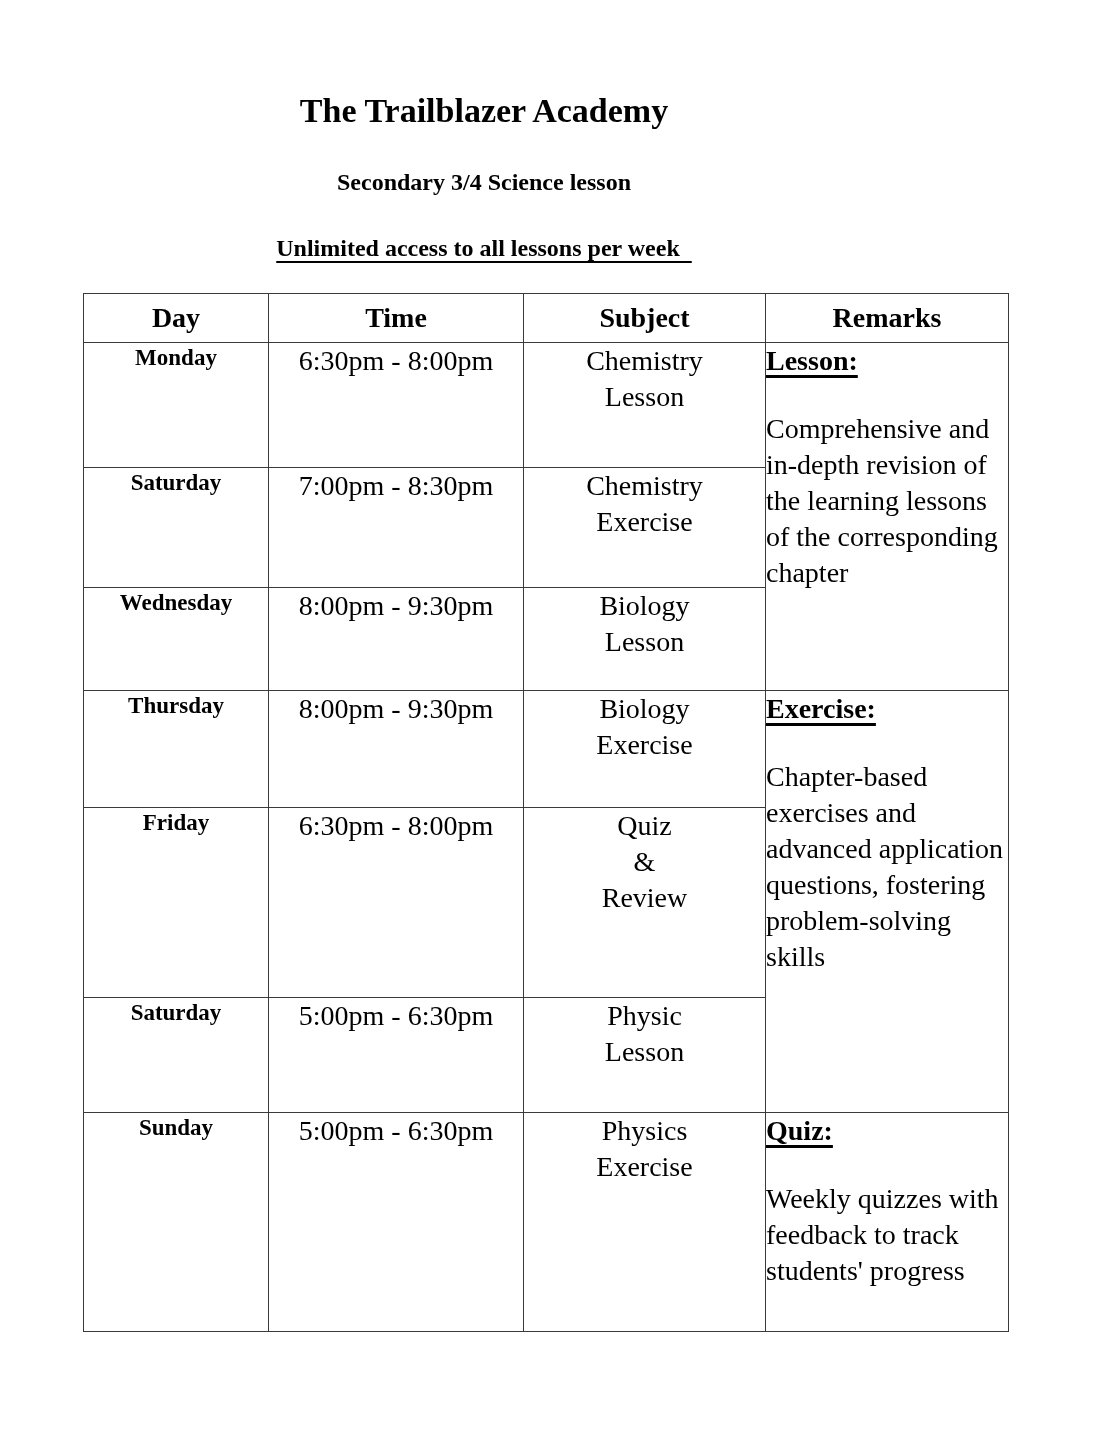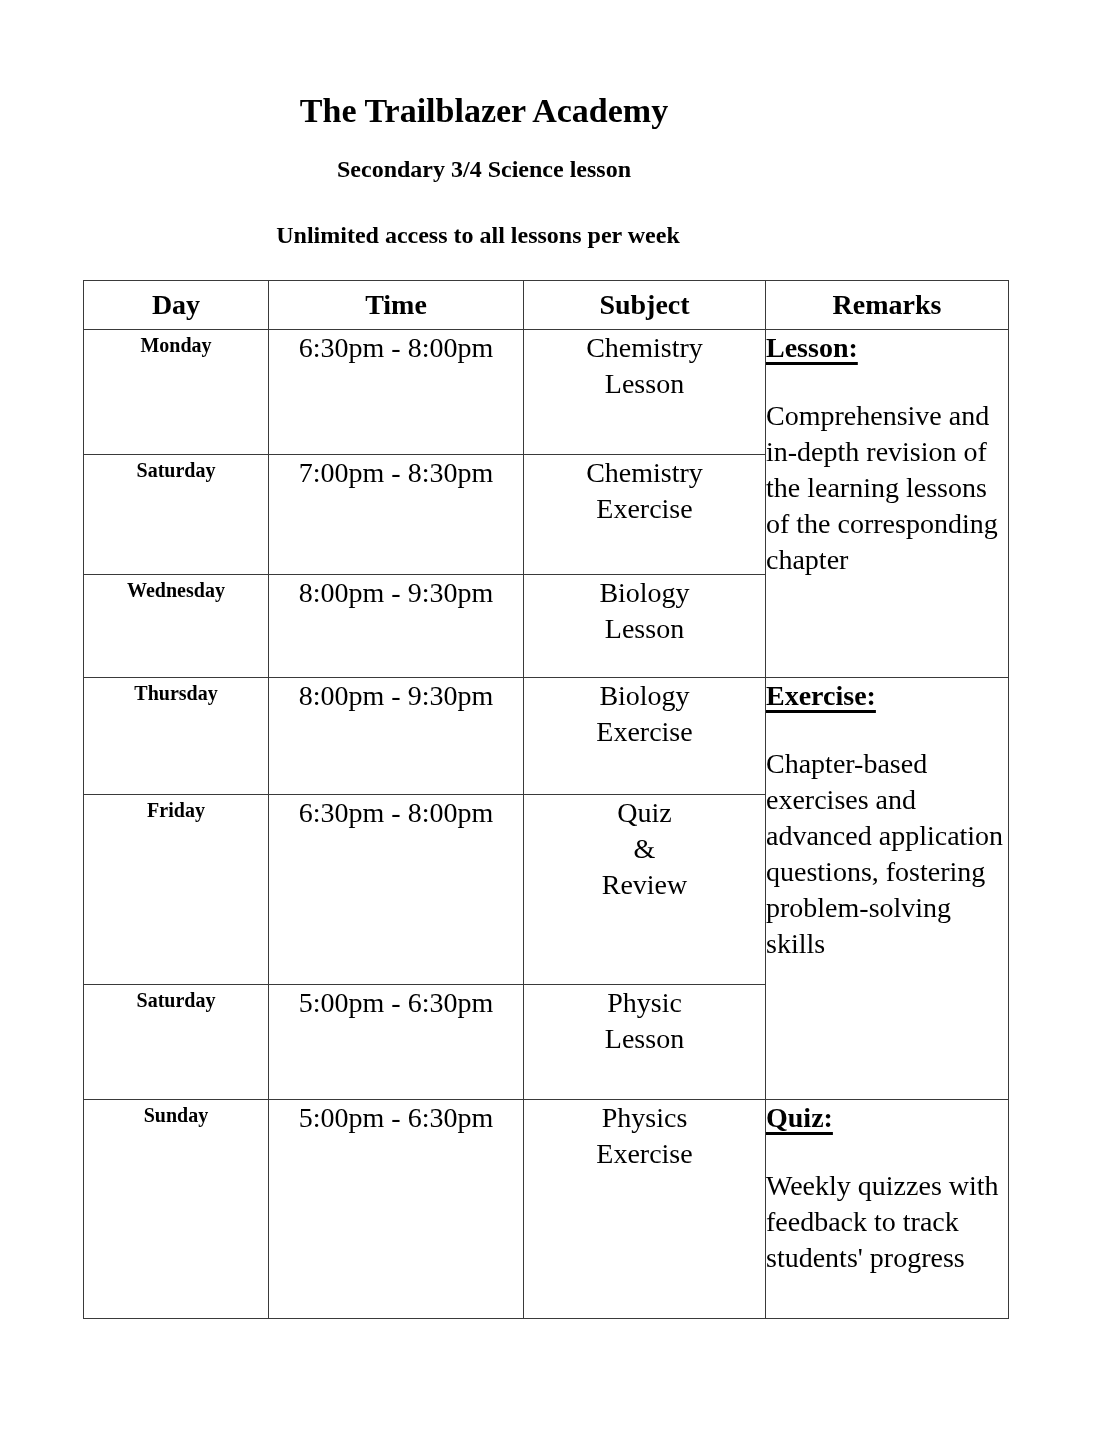--- a/index.html
+++ b/index.html
@@ -19,34 +19,35 @@
 
   
   .title {
     margin: 90px 0 0 0;
     font-size: 34px;
     line-height: 41px;
     font-weight: bold;
     text-align: center;
   }
   .subtitle {
-    margin-top: 23px;
+    margin-top: 36px;
     font-size: 24px;
     line-height: 30px;
     font-weight: bold;
     text-align: center;
   }
   .access {
     margin-top: 36px;
     font-size: 24px;
     line-height: 30px;
     font-weight: bold;
     text-align: center;
   }
   .access .u {
+    text-decoration: underline;
     text-decoration-thickness: 2px;
     text-underline-offset: 5px;
   }
 
   
   table.timetable {
     border-collapse: collapse;
     table-layout: fixed;
     margin: 30px 0 0 83px;
     width: 925px;
@@ -73,21 +74,21 @@
 
   th {
     font-size: 28px;
     font-weight: bold;
     text-align: center;
     vertical-align: middle;
   }
   td { vertical-align: top; }
 
   td.day {
-    font-size: 20px;
+    font-size: 23px;
     font-weight: bold;
     text-align: center;
     padding-top: 11px;
     line-height: 30px;
   }
   td.time {
     font-size: 28px;
     text-align: center;
     padding-top: 6px;
     line-height: 36px;

